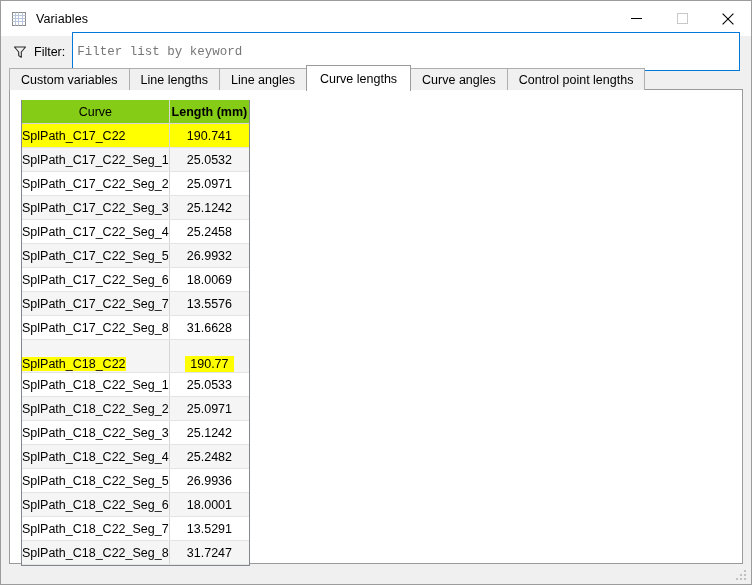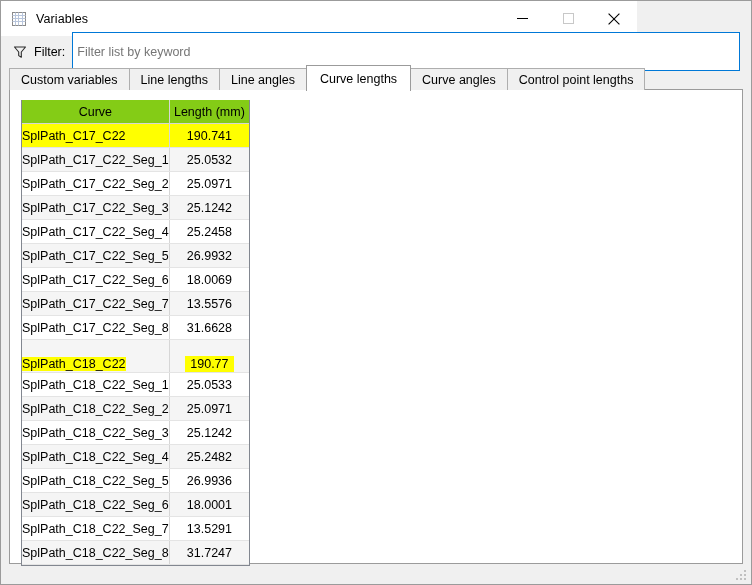--- a/index.html
+++ b/index.html
@@ -19,21 +19,21 @@
     box-sizing: border-box;
     background: #f0f0f0;
     border: 1px solid #9b9b9b;
     overflow: hidden;
   }
 
   
   .titlebar {
     position: absolute;
     left: 0; top: 0;
-    width: 636px;
+    width: 750px;
     height: 35px;
     background: #ffffff;
     display: flex;
     align-items: center;
     text-align: right;
   }
   .title-icon {
     width: 16px;
     height: 16px;
     margin-left: 10px;
@@ -84,21 +84,21 @@
     margin-right: 7px;
     white-space: nowrap;
   }
   .filter-input {
     flex: 1 1 auto;
     height: 39px;
     margin-right: 11px;
     box-sizing: border-box;
     border: 1px solid #0078d7;
     background: #ffffff;
-    font-family: Liberation Sans, sans-serif;
+    font-family: Liberation Mono, monospace;
     font-size: 12.5px;
     color: #0369a1;
     padding: 0 4px;
     outline: none;
   }
   .filter-input::placeholder {
     color: #767676;
     opacity: 1;
   }
 
@@ -171,21 +171,21 @@
     font-weight: normal;
     font-size: 12.5px;
     color: #000000;
     text-align: center;
     background: #84cc16;
     border-right: 1px solid #d6d6d6;
     border-bottom: 1px solid #d6d6d6;
     padding: 0;
     vertical-align: middle;
   }
-  table.grid th:last-child { border-right: none; }
+  table.grid th:last-child { border-right: none; font-weight: bold; }
 
   table.grid td {
     height: 23px;
     font-size: 12.5px;
     color: #000000;
     padding: 0;
     vertical-align: middle;
     border-right: 1px solid #d6d6d6;
     border-bottom: 1px solid #e4e4e4;
     overflow: hidden;

